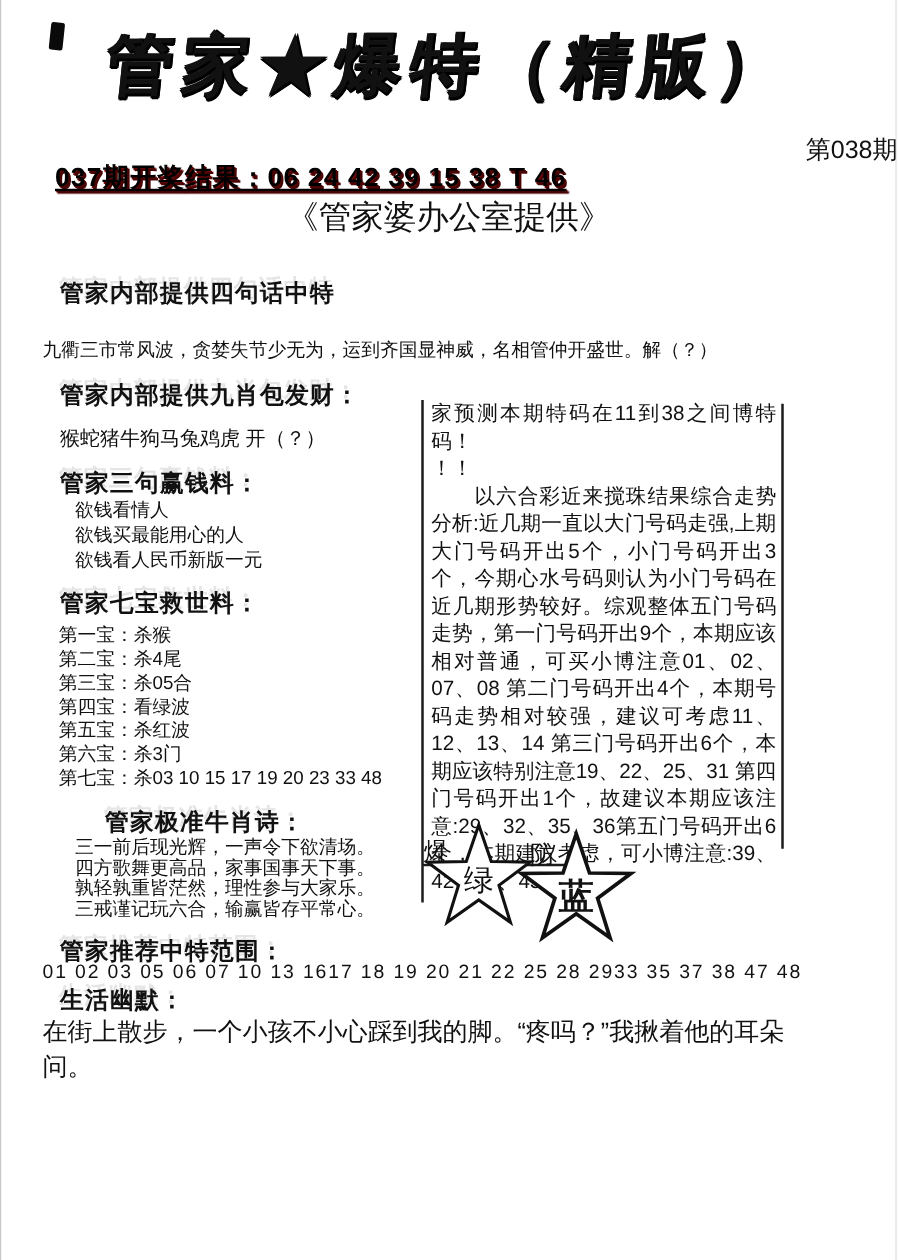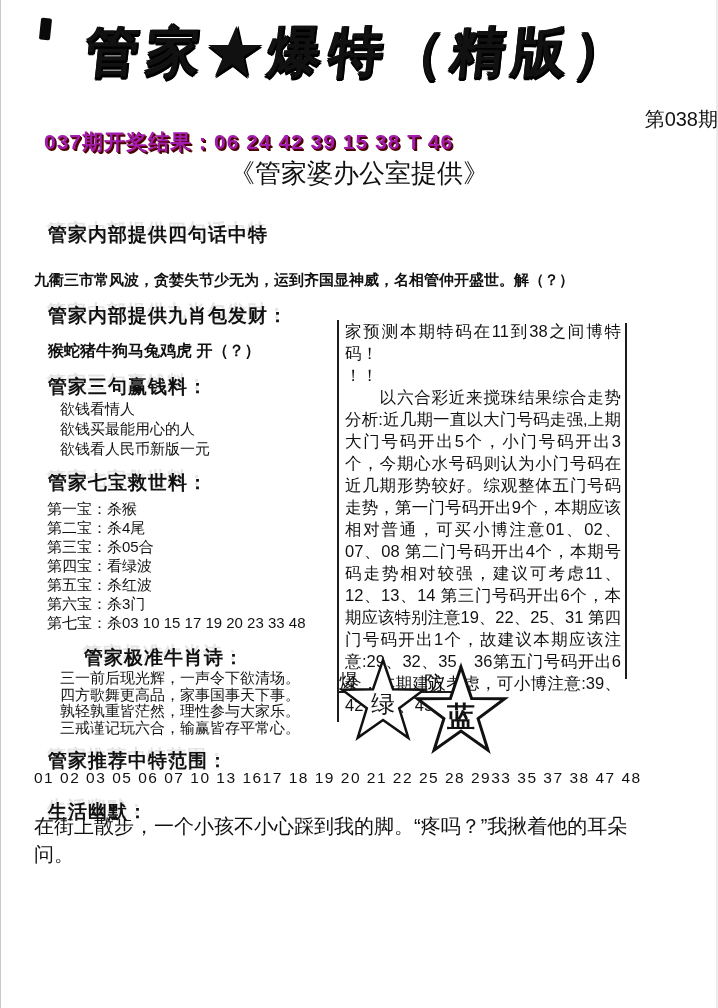--- a/index.html
+++ b/index.html
@@ -8,26 +8,26 @@
   .edge-left{position:absolute;left:0;top:0;width:1px;height:1008px;background:#c9c9c9;}
   .edge-right{position:absolute;right:0;top:0;width:2px;height:1008px;background:#ececec;}
   .ink-blob{position:absolute;left:40px;top:18px;width:11px;height:22px;background:#0a0a0a;
             transform:rotate(6deg);border-radius:2px;}
   .title{position:absolute;left:0;right:0;top:16px;text-align:center;
          font-family:"DejaVu Serif","Liberation Serif",serif;font-weight:bold;
          font-size:54px;letter-spacing:7px;transform:skewX(-6deg);
          text-shadow:2px 0 0 #000,0 2px 0 #000,2px 2px 0 #000,1px 3px 0 #000;}
   .issue{position:absolute;left:0;right:0;top:106px;text-align:right;font-size:20px;}
   .prev-result{position:absolute;left:44px;top:128px;font-size:21px;font-weight:bold;
-               color:#a21caf;letter-spacing:1px;
-               text-shadow:2px 2px 0 #4a0404, 1px 1px 0 #7a0808;}
+               color:#000000;letter-spacing:1px;
+               text-shadow:2px 2px 0 #4a0404, 1px 1px 0 #7a0808;text-decoration:underline;}
   .provider{position:absolute;left:0;right:0;top:156px;text-align:center;font-size:26px;}
   .heading{position:absolute;font-size:19px;font-weight:bold;letter-spacing:1px;
            text-shadow:-1px -4px 0 rgba(150,150,150,0.25);}
-  .body-text{position:absolute;font-size:15px;white-space:pre-line;font-weight:bold;}
+  .body-text{position:absolute;font-size:15px;white-space:pre-line;}
   .list{position:absolute;font-size:15px;white-space:pre-line;}
   .rule-v{position:absolute;width:2px;background:#1c1c1c;}
   .analysis{position:absolute;left:345px;top:320px;width:276px;font-size:16.5px;
             line-height:22px;white-space:pre-line;text-align:justify;}
   .range-numbers{position:absolute;left:34px;top:769px;font-size:15.5px;letter-spacing:1.5px;}
   .humor-text{position:absolute;left:34px;top:812px;width:600px;font-size:20px;
               line-height:28px;font-weight:500;}
   .stars-svg{position:absolute;left:330px;top:648px;}
 </style>
 </head>
@@ -65,21 +65,21 @@
 
   <div class="heading" style="left:48px;top:645px;margin-left:36px;">管家极准牛肖诗：</div>
   <div class="list" style="left:60px;top:670px;line-height:16.5px;">三一前后现光辉，一声令下欲清场。
 四方歌舞更高品，家事国事天下事。
 孰轻孰重皆茫然，理性参与大家乐。
 三戒谨记玩六合，输赢皆存平常心。</div>
 
   <div class="heading" style="left:48px;top:748px;">管家推荐中特范围：</div>
   <div class="range-numbers">01 02 03 05 06 07 10 13 1617 18 19 20 21 22 25 28 2933 35 37 38 47 48</div>
 
-  <div class="heading" style="left:48px;top:787px;margin-top:12px;">生活幽默：</div>
+  <div class="heading" style="left:48px;top:787px;">生活幽默：</div>
   <div class="humor-text">在街上散步，一个小孩不小心踩到我的脚。“疼吗？”我揪着他的耳朵问。</div>
 
   <div class="rule-v" style="left:337px;top:320px;height:402px;"></div>
   <div class="rule-v" style="left:625px;top:323px;height:356px;"></div>
   <div class="analysis">家预测本期特码在11到38之间博特码！
 ！！
 　　以六合彩近来搅珠结果综合走势分析:近几期一直以大门号码走强,上期大门号码开出5个，小门号码开出3个，今期心水号码则认为小门号码在近几期形势较好。综观整体五门号码走势，第一门号码开出9个，本期应该相对普通，可买小博注意01、02、07、08 第二门号码开出4个，本期号码走势相对较强，建议可考虑11、12、13、14 第三门号码开出6个，本期应该特别注意19、22、25、31 第四门号码开出1个，故建议本期应该注意:29、32、35、36第五门号码开出6个，本期建议考虑，可小博注意:39、42、44、45</div>
 
   <svg class="stars-svg" width="200" height="135" viewBox="330 648 200 135">
     <line x1="338" y1="692" x2="452" y2="692" stroke="#1c1c1c" stroke-width="2"></line>

